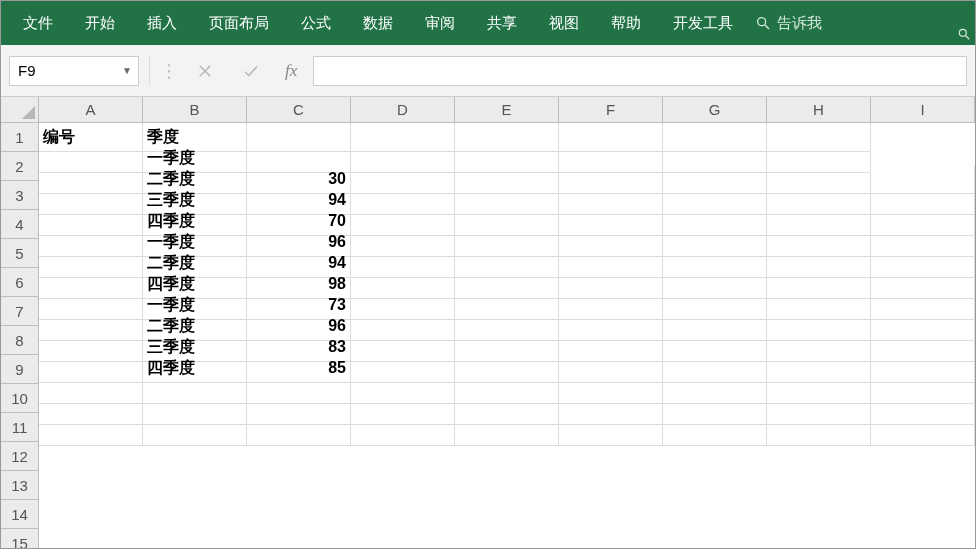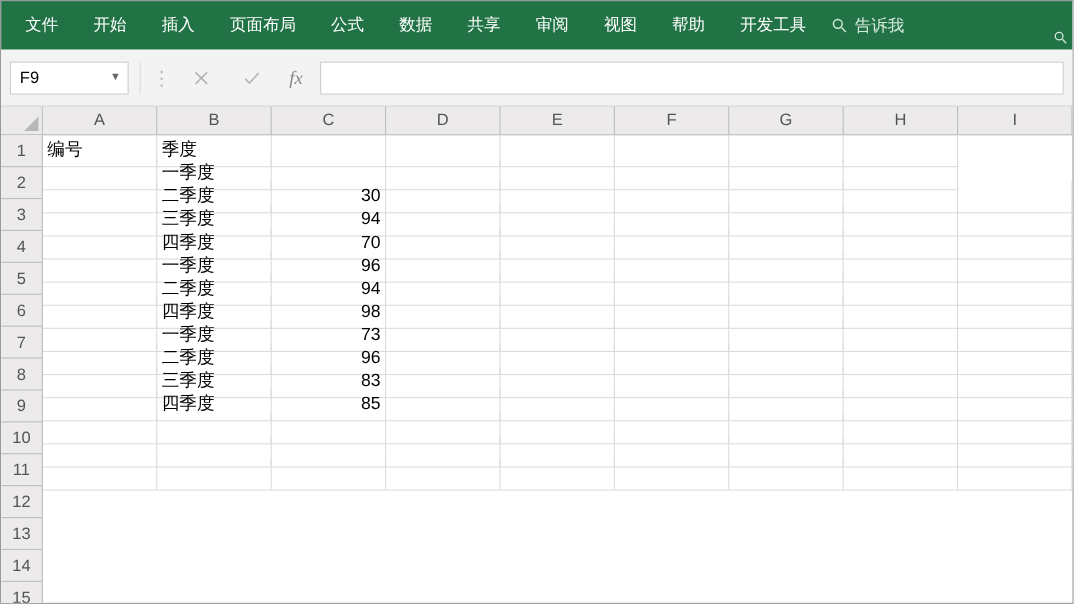--- a/index.html
+++ b/index.html
@@ -51,21 +51,21 @@
   .fbar {
     height: 52px;
     background: #f3f3f3;
     border-bottom: 1px solid #ccc;
     display: flex;
     align-items: center;
     padding: 8px 8px;
     gap: 10px;
   }
   .namebox {
-    width: 108px;
+    width: 130px;
     height: 30px;
     background: #fff;
     border: 1px solid #ccc;
     display: flex;
     align-items: center;
     justify-content: space-between;
     padding: 0 6px 0 8px;
     font-size: 15px;
     gap: 36px;
   }
@@ -153,20 +153,21 @@
     font-size: 15px;
     color: #555;
   }
   .cells {
     position: absolute;
     left: 38px; top: 26px; right: 0;
   }
   .row {
     display: flex;
     height: 21px;
+    font-weight: bold;
   }
   .cell {
     height: 29px;
     border-right: 1px solid #dcdcdc;
     border-bottom: 1px solid #dcdcdc;
     padding: 0 4px;
     line-height: 28px;
     font-size: 16px;
     color: #000;
     overflow: hidden;
@@ -178,22 +179,22 @@
 <body>
 
 <div class="ribbon">
   <div id="ribbon-tabs" style="display: flex;">
       <div class="ribbon-tab">文件</div>
       <div class="ribbon-tab">开始</div>
       <div class="ribbon-tab">插入</div>
       <div class="ribbon-tab">页面布局</div>
       <div class="ribbon-tab">公式</div>
       <div class="ribbon-tab">数据</div>
+      <div class="ribbon-tab">审阅</div>
       <div class="ribbon-tab">共享</div>
-      <div class="ribbon-tab">审阅</div>
       <div class="ribbon-tab">视图</div>
       <div class="ribbon-tab">帮助</div>
       <div class="ribbon-tab">开发工具</div>
     </div>
   <div class="ribbon-search">
     <svg viewBox="0 0 24 24" fill="none" stroke="currentColor" stroke-width="2">
         <circle cx="10" cy="10" r="6"></circle>
         <line x1="15" y1="15" x2="21" y2="21"></line>
       </svg>
     <span>告诉我</span>

